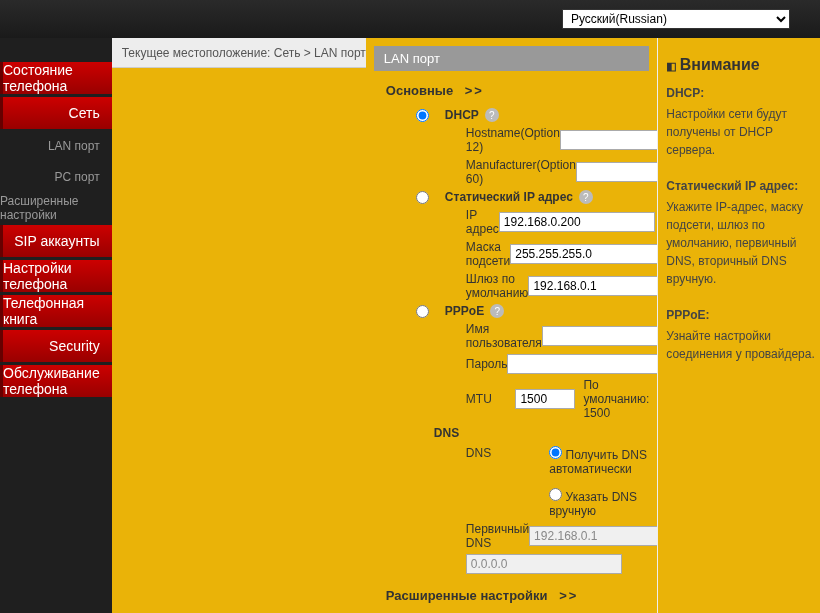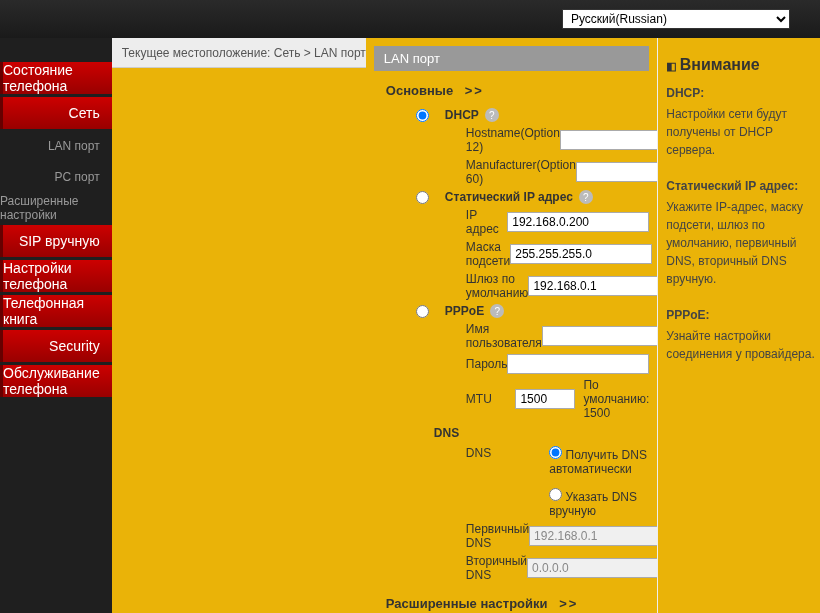--- a/index.html
+++ b/index.html
@@ -16,21 +16,21 @@
 .content-wrap { display: flex; flex: 1; overflow: hidden; }
 .content { flex: 1; padding: 8px 8px 8px 8px; overflow-y: auto; }
 .panel-title { background: #999; color: #fff; padding: 5px 10px; font-size: 13px; margin-bottom: 12px; }
 .section-header { font-weight: bold; color: #333; margin: 8px 0 10px 12px; font-size: 13px; }
 .section-header .arrows { margin-left: 8px; letter-spacing: 2px; }
 .radio-row { margin-left: 42px; display: flex; align-items: center; margin-bottom: 4px; }
 .radio-row label { font-weight: bold; margin-left: 4px; color: #333; padding-left: 12px; }
 .help-icon { display: inline-flex; width: 14px; height: 14px; border-radius: 50%; background: #bbb; color: #fff; font-size: 10px; align-items: center; justify-content: center; margin-left: 6px; }
 .field-row { margin-left: 92px; display: flex; align-items: center; margin-bottom: 4px; }
 .field-label { width: 150px; color: #333; }
-.field-input { width: 142px; height: 20px; border: 1px solid #aaa; padding: 0 4px; font-size: 12px; }
+.field-input { width: 156px; height: 20px; border: 1px solid #aaa; padding: 0 4px; font-size: 12px; }
 .field-input.short { width: 60px; }
 .field-input:disabled { background: #f0f0f0; color: #888; }
 .mtu-default { margin-left: 8px; color: #333; }
 .dns-radio-line { display: flex; align-items: center; gap: 12px; color: #333; flex-wrap: wrap; width: 180px; }
 .submit-wrap { text-align: center; padding: 20px 0 8px 0; border-top: 1px solid transparent; }
 .submit-btn { padding: 4px 20px; background: #f5f5f5; border: 1px solid #999; cursor: pointer; font-size: 12px; }
 .right-panel { width: 170px; padding: 18px 12px 12px 8px; border-left: 1px solid #eee; }
 .right-title { font-weight: bold; color: #333; margin-bottom: 10px; font-size: 16px; }
 .right-title::before { content: "◧ "; font-size: 11px; }
 .right-section { margin-bottom: 18px; color: #444; line-height: 1.5; }
@@ -48,21 +48,21 @@
   </select>
 </div>
 
 <div class="container">
   <div class="sidebar">
     <div class="nav-item red">Состояние телефона</div>
     <div class="nav-item red">Сеть</div>
     <div class="nav-item sub">LAN порт</div>
     <div class="nav-item sub">PC порт</div>
     <div class="nav-item sub">Расширенные настройки</div>
-    <div class="nav-item red">SIP вручную</div>
+    <div class="nav-item red">SIP аккаунты</div>
     <div class="nav-item red">Настройки телефона</div>
     <div class="nav-item red">Телефонная книга</div>
     <div class="nav-item red">Security</div>
     <div class="nav-item red">Обслуживание телефона</div>
   </div>
 
   <div class="main">
     <div class="breadcrumb">Текущее местоположение: Сеть &gt; LAN порт</div>
     <div class="content-wrap">
       <div class="content">
@@ -130,21 +130,20 @@
           <div class="dns-radio-line">
             <span><input type="radio" name="dns" checked="" style=""> <span>Получить DNS автоматически</span></span>
             <span><input type="radio" name="dns" style=""> <span>Указать DNS вручную</span></span>
           </div>
         </div>
         <div class="field-row">
           <span class="field-label">Первичный DNS</span>
           <input class="field-input" disabled="" value="192.168.0.1" style="">
         </div>
         <div class="field-row">
-          <span class="field-label">Вторичный DNS</span>
           <input class="field-input" disabled="" value="0.0.0.0" style="">
         </div>
 
         <div class="section-header" style="margin-top:14px;">
           <span>Расширенные настройки</span>
           <span class="arrows">&gt;&gt;</span>
         </div>
 
         <hr class="divider">
 

